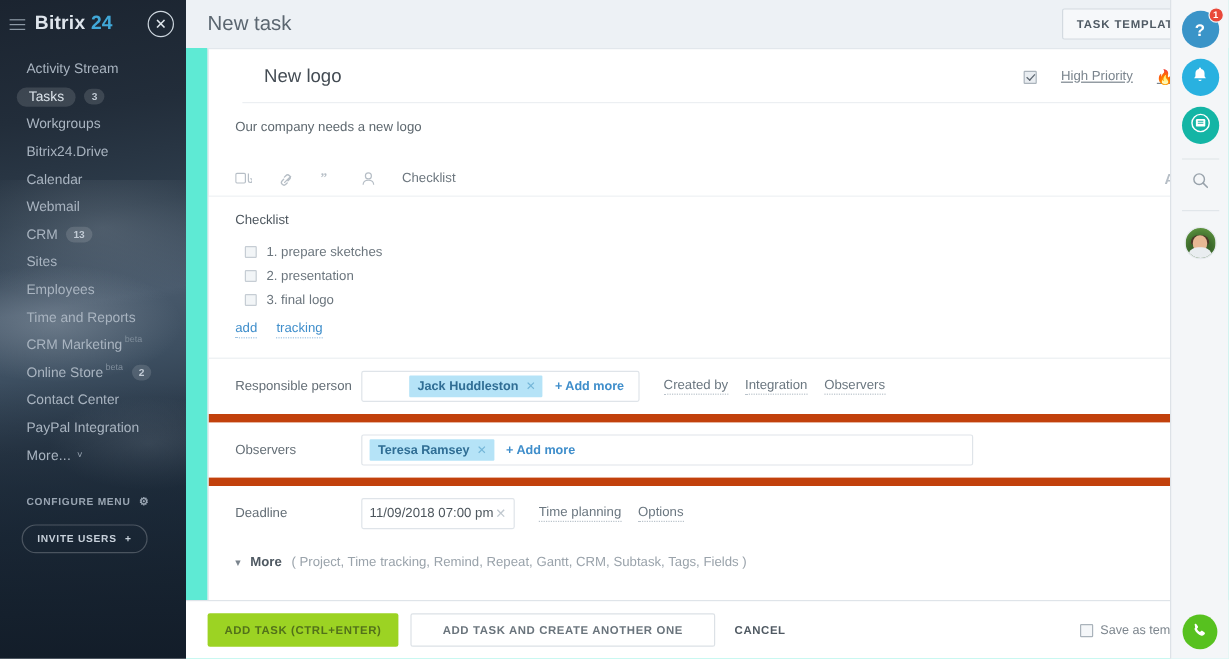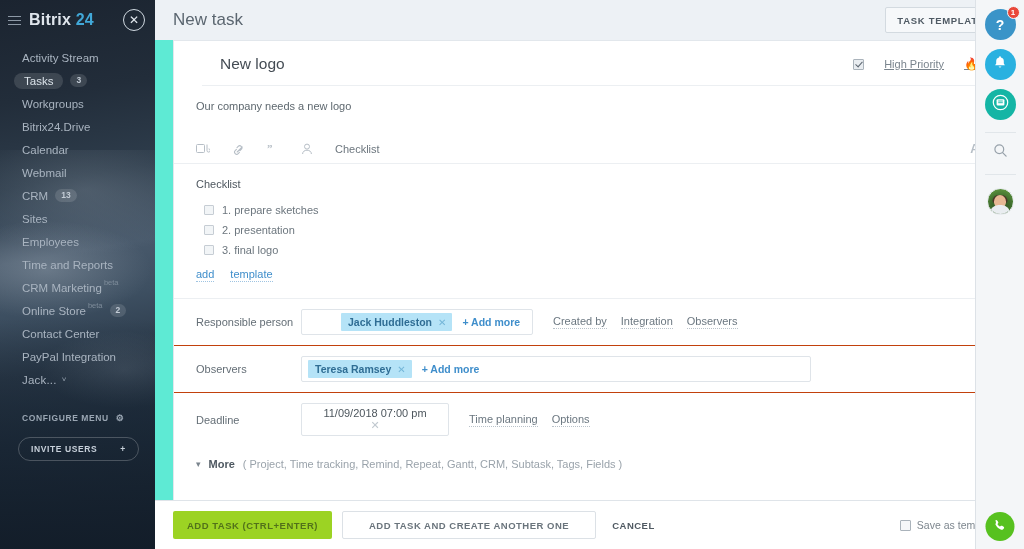--- a/index.html
+++ b/index.html
@@ -83,21 +83,21 @@
   .more-caret { margin-left: 5px; font-size: 8px; color: #97a3b0; }
 
   .sb-config {
     display: flex; align-items: center;
     margin: 22px 0 0 22px;
     font-size: 8.5px; font-weight: bold; letter-spacing: .6px;
     color: #9aa6b3;
   }
   .gear { margin-left: 7px; font-size: 9px; color: #9aa6b3; }
   .sb-invite {
-    display: inline-flex; align-items: center; gap: 23px;
+    display: inline-flex; align-items: center; gap: 7px;
     margin: 14px 0 0 18px;
     border: 1px solid rgba(255,255,255,.22);
     border-radius: 14px;
     padding: 6px 12px;
     font-size: 8.5px; font-weight: bold; letter-spacing: .6px;
     color: #c7d0da;
   }
 
   
   #main {
@@ -200,34 +200,34 @@
   .cl-links { display: flex; gap: 16px; padding: 8px 0 0 0; }
   .dlink {
     font-size: 11px; color: #3f8ecb;
     border-bottom: 1px dotted #9fc4e2;
     line-height: 1.2;
   }
 
   .frow {
     display: flex; align-items: center;
     padding: 10px 18px 10px 22px;
-    border-bottom: 1px solid #c2410c;
+    border-bottom: 7px solid #c2410c;
     min-height: 42px;
   }
   .frow.noline { border-bottom: none; }
   .flabel { width: 105px; flex: 0 0 105px; font-size: 11px; color: #646e76; }
   .fbox {
     border: 1px solid #dfe4e9; background: #fff;
     border-radius: 2px; min-height: 26px;
     display: flex; align-items: center;
     padding: 3px 6px;
   }
   .fbox.w1 { width: 232px; padding-left: 39px; }
   .fbox.w2 { width: 510px; }
-  .fbox.w3 { width: 148px; justify-content: space-between; flex-direction: column; }
+  .fbox.w3 { width: 128px; justify-content: space-between; }
   .pill {
     display: inline-flex; align-items: center; gap: 6px;
     background: #b5e3f7; color: #2f6d94;
     font-size: 10.5px; font-weight: bold;
     padding: 3px 6px 3px 7px; border-radius: 1px;
   }
   .pill .x { color: #74b6d8; font-size: 10px; font-weight: normal; }
   .addmore {
     margin-left: 10px; font-size: 10.5px; font-weight: bold; color: #3f8ecb;
   }
@@ -412,21 +412,21 @@
             <span class="beta">beta</span>
             <span class="sb-badge">2</span>
           </div>
           <div class="sb-item">
             <span class="lbl">Contact Center</span>
           </div>
           <div class="sb-item">
             <span class="lbl">PayPal Integration</span>
           </div>
           <div class="sb-item more">
-            <span class="lbl">Jack...</span>
+            <span class="lbl">More...</span>
             <span class="more-caret">˅</span>
           </div>
         </div>
 
       <div class="sb-config">
         <span>CONFIGURE MENU</span>
         <span class="gear">⚙</span>
       </div>
 
       <div class="sb-invite">
@@ -498,21 +498,21 @@
                 <span class="cl-box"></span>
                 <span>2. presentation</span>
               </div>
               <div class="cl-item">
                 <span class="cl-box"></span>
                 <span>3. final logo</span>
               </div>
             </div>
           <div class="cl-links">
             <span class="dlink">add</span>
-            <span class="dlink">template</span>
+            <span class="dlink">tracking</span>
           </div>
         </div>
 
         <div class="frow">
           <div class="flabel">Responsible person</div>
           <div class="fbox w1">
             <span class="pill">
               <span>Jack Huddleston</span>
               <span class="x">✕</span>
             </span>

